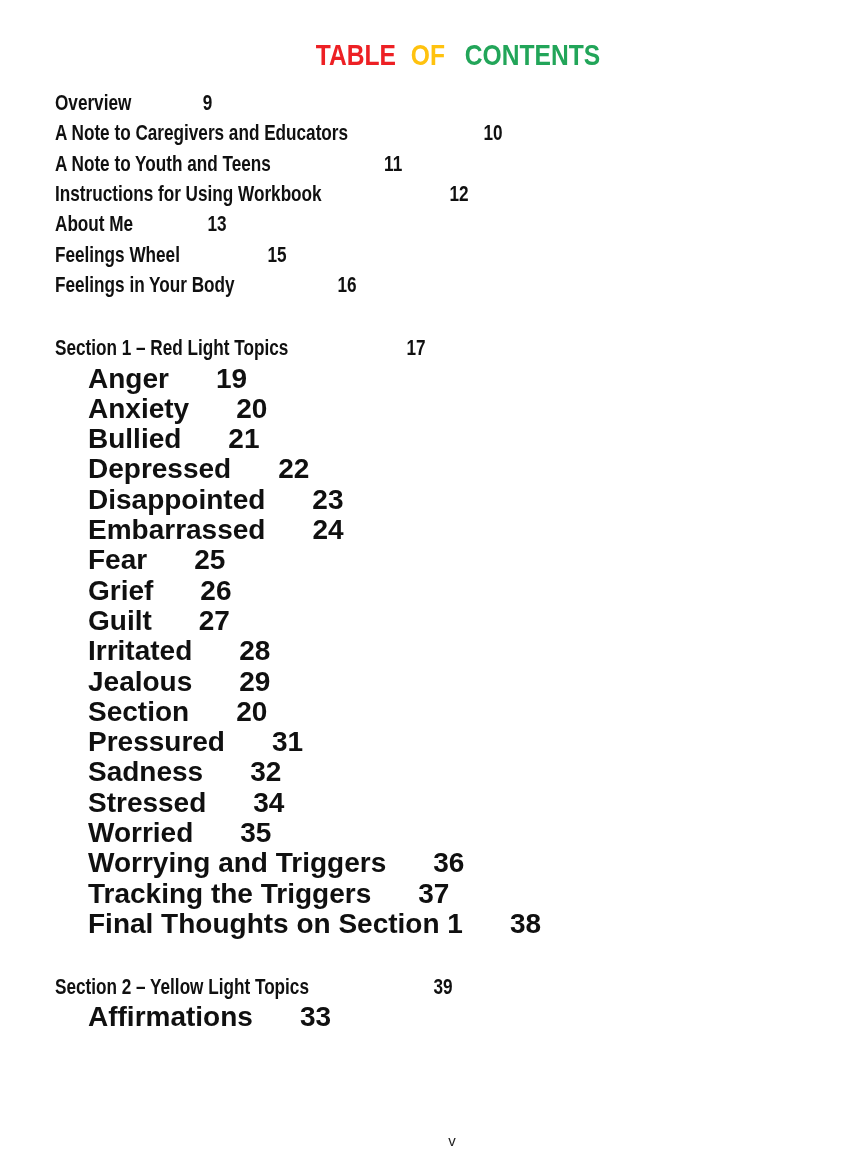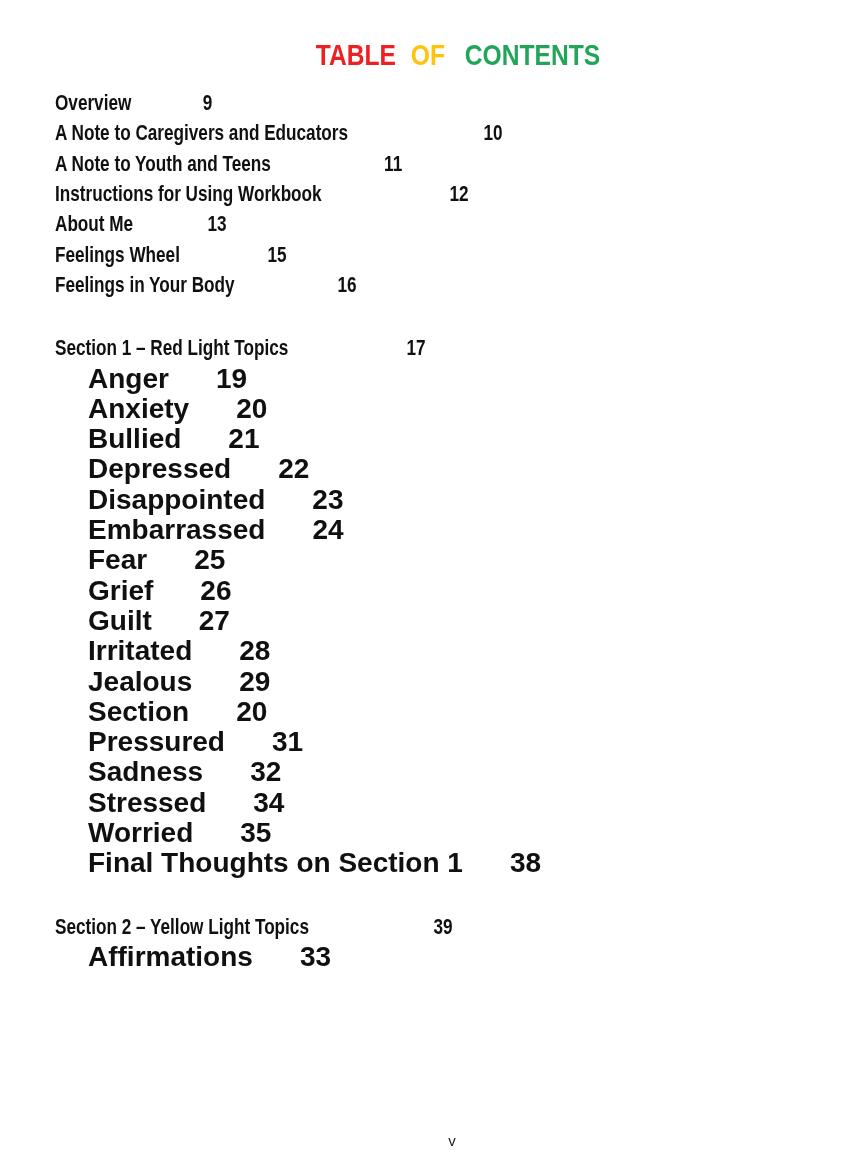--- a/index.html
+++ b/index.html
@@ -190,20 +190,28 @@
         </div>
         <div class="row lvl1">
           <span class="label">Stressed</span>
           <span class="num">34</span>
         </div>
         <div class="row lvl1">
           <span class="label">Worried</span>
           <span class="num">35</span>
         </div>
         <div class="row lvl1">
+          <span class="label">Worrying and Triggers</span>
+          <span class="num">36</span>
+        </div>
+        <div class="row lvl1">
+          <span class="label">Tracking the Triggers</span>
+          <span class="num">37</span>
+        </div>
+        <div class="row lvl1">
           <span class="label">Final Thoughts on Section 1</span>
           <span class="num">38</span>
         </div>
       </div>
       <div class="group">
         <div class="row lvl0">
           <span class="label">Section 2 – Yellow Light Topics</span>
           <span class="num">39</span>
         </div>
         <div class="row lvl1">

